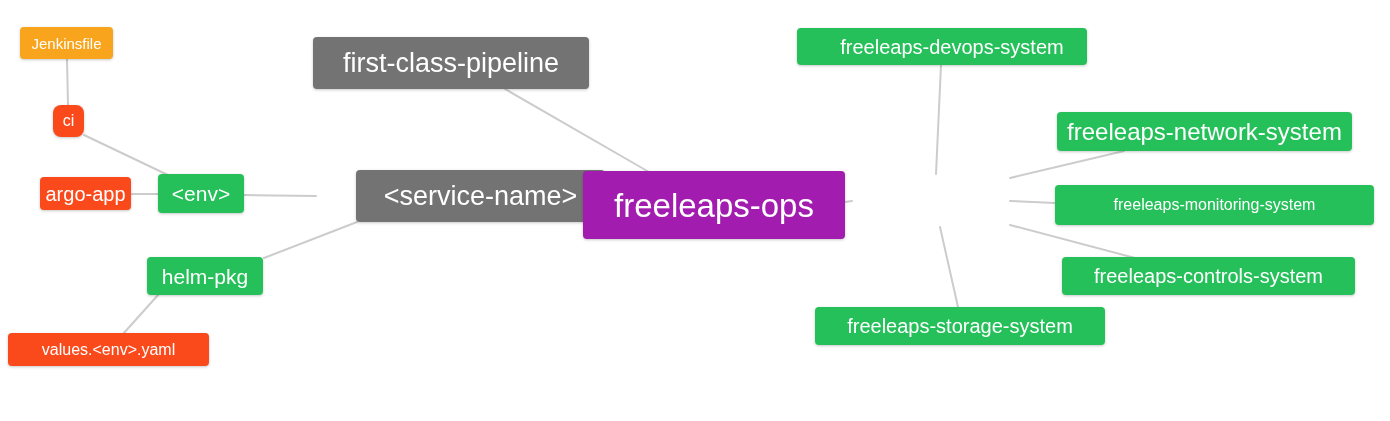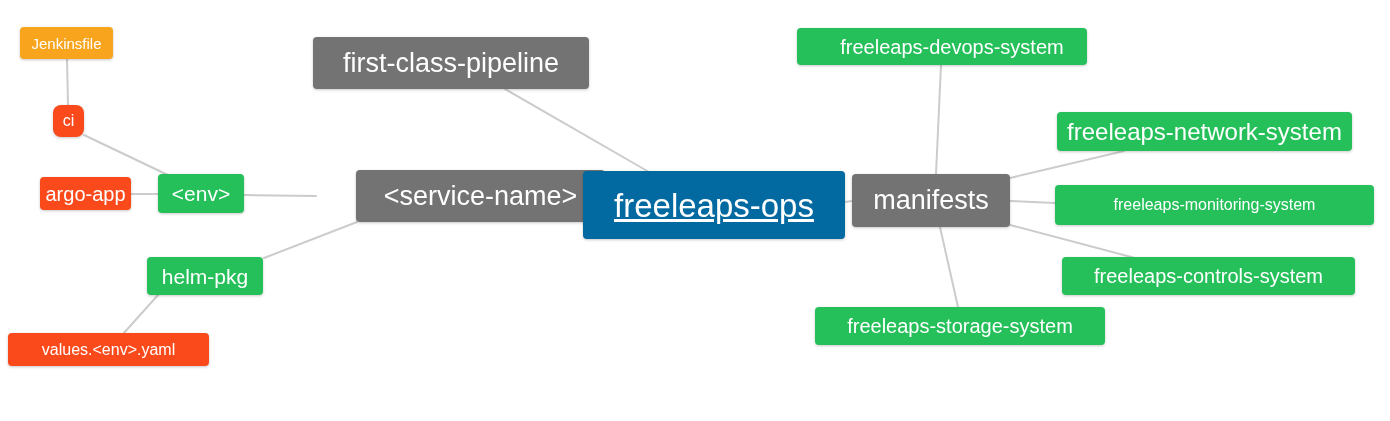--- a/index.html
+++ b/index.html
@@ -37,21 +37,21 @@
     box-shadow: 0 1px 3px rgba(0,0,0,0.22);
     white-space: nowrap;
     cursor: pointer;
     box-sizing: border-box;
     line-height: 1;
   }
   .c-blue   { background: #737373; }
   .c-green  { background: #25c05a; }
   .c-red    { background: #fa4a1b; }
   .c-orange { background: #f8a41d; }
-  .c-dark   { background: #0369a1; text-decoration: underline; }
+  .c-dark   { background: #a21caf; }
 
   #n-jenkinsfile { left: 20px;   top: 27px;  width: 93px;  height: 32px; font-size: 15px; }
   #n-ci          { left: 53px;   top: 105px; width: 31px;  height: 32px; font-size: 16px; border-radius: 8px; }
   #n-argo-app    { left: 31px;   top: 177px; width: 91px;  height: 33px; font-size: 20px; margin-left: 9px; }
   #n-env         { left: 158px;  top: 174px; width: 86px;  height: 39px; font-size: 21px; }
   #n-helm-pkg    { left: 147px;  top: 257px; width: 116px; height: 38px; font-size: 21px; }
   #n-values      { left: 8px;    top: 333px; width: 201px; height: 33px; font-size: 16px; }
   #n-pipeline    { left: 313px;  top: 37px;  width: 276px; height: 52px; font-size: 27px; }
   #n-service     { left: 316px;  top: 170px; width: 249px; height: 52px; font-size: 27px; margin-left: 40px; }
   #n-ops         { left: 583px;  top: 171px; width: 262px; height: 68px; font-size: 33px; }
@@ -86,20 +86,19 @@
 
   <div id="n-jenkinsfile" class="node c-orange">Jenkinsfile</div>
   <div id="n-ci" class="node c-red">ci</div>
   <div id="n-argo-app" class="node c-red">argo-app</div>
   <div id="n-env" class="node c-green">&lt;env&gt;</div>
   <div id="n-helm-pkg" class="node c-green">helm-pkg</div>
   <div id="n-values" class="node c-red">values.&lt;env&gt;.yaml</div>
   <div id="n-pipeline" class="node c-blue">first-class-pipeline</div>
   <div id="n-service" class="node c-blue">&lt;service-name&gt;</div>
   <div id="n-ops" class="node c-dark">freeleaps-ops</div>
-  <div id="n-manifests" class="node c-blue">manifests</div>
   <div id="n-devops" class="node c-green">freeleaps-devops-system</div>
   <div id="n-network" class="node c-green">freeleaps-network-system</div>
   <div id="n-monitoring" class="node c-green">freeleaps-monitoring-system</div>
   <div id="n-controls" class="node c-green">freeleaps-controls-system</div>
   <div id="n-storage" class="node c-green">freeleaps-storage-system</div>
 
 </div>
 
 </body></html>

